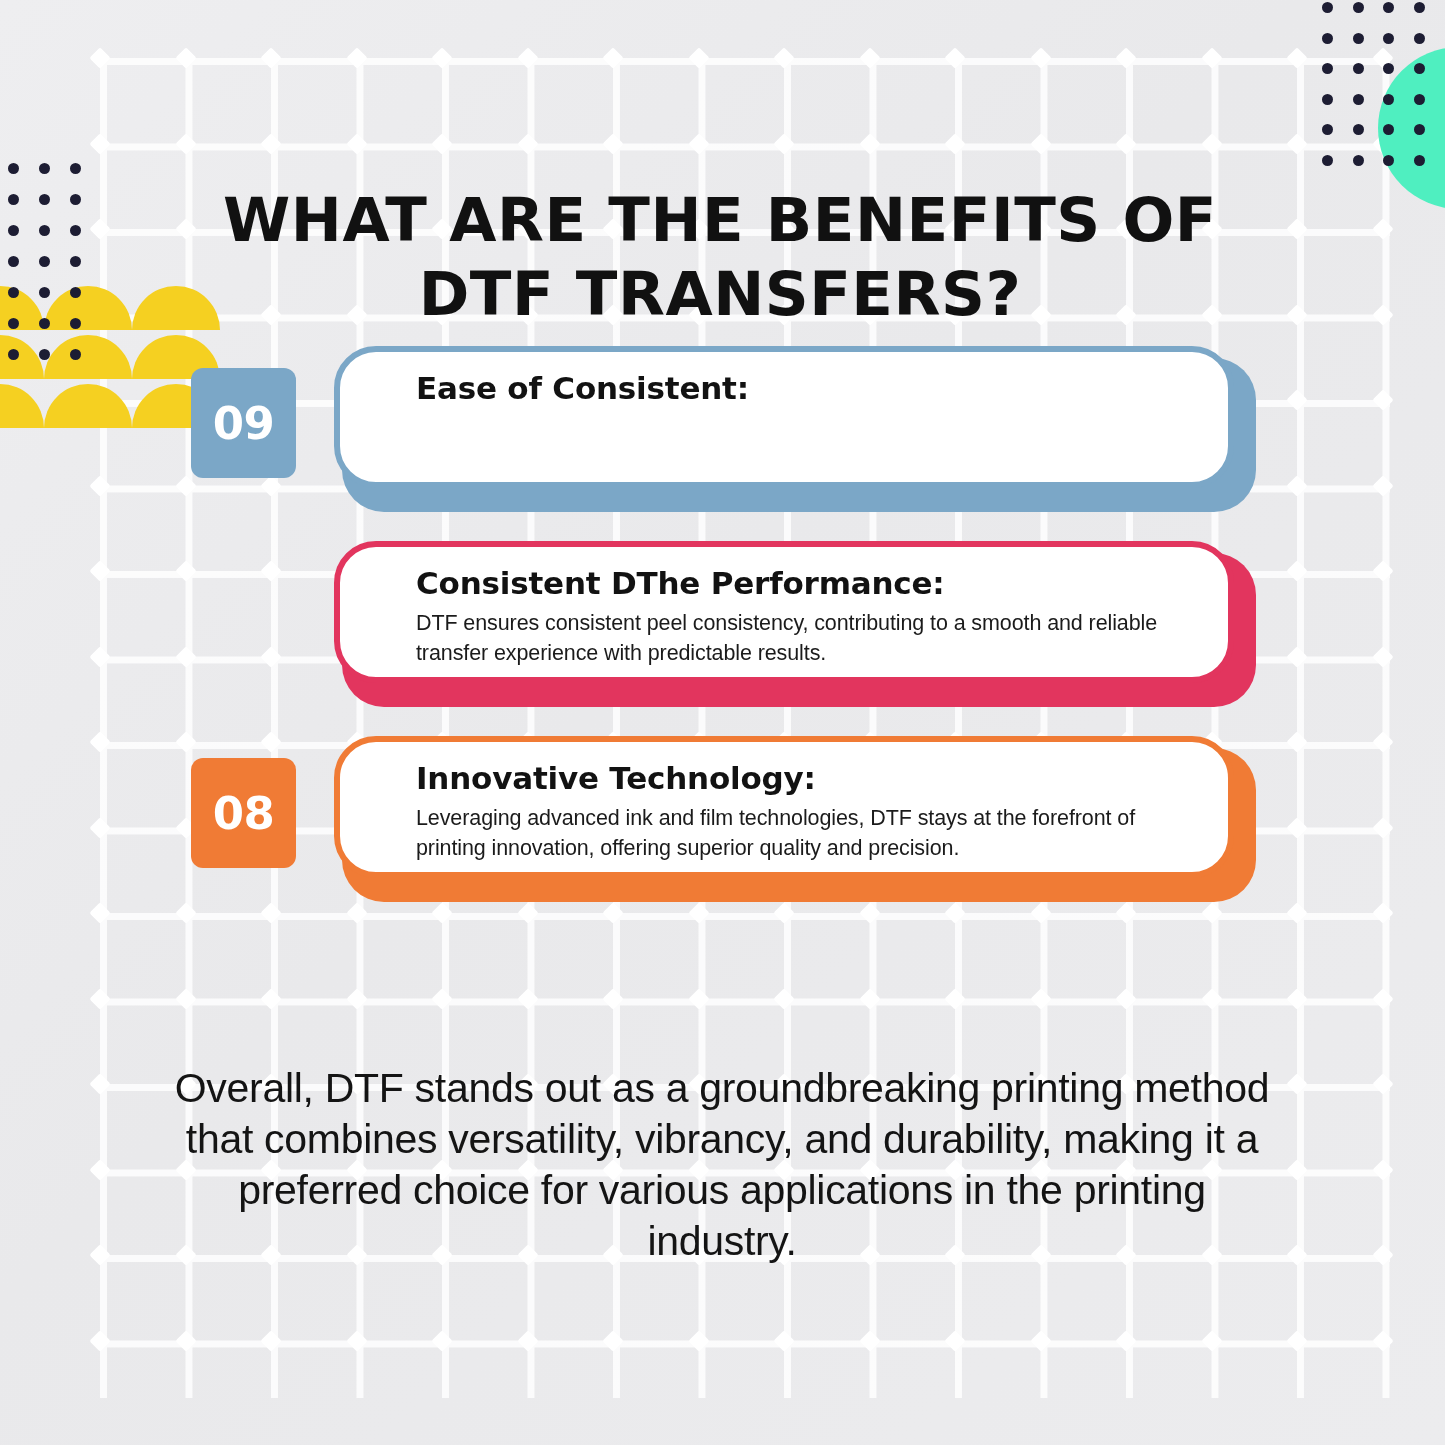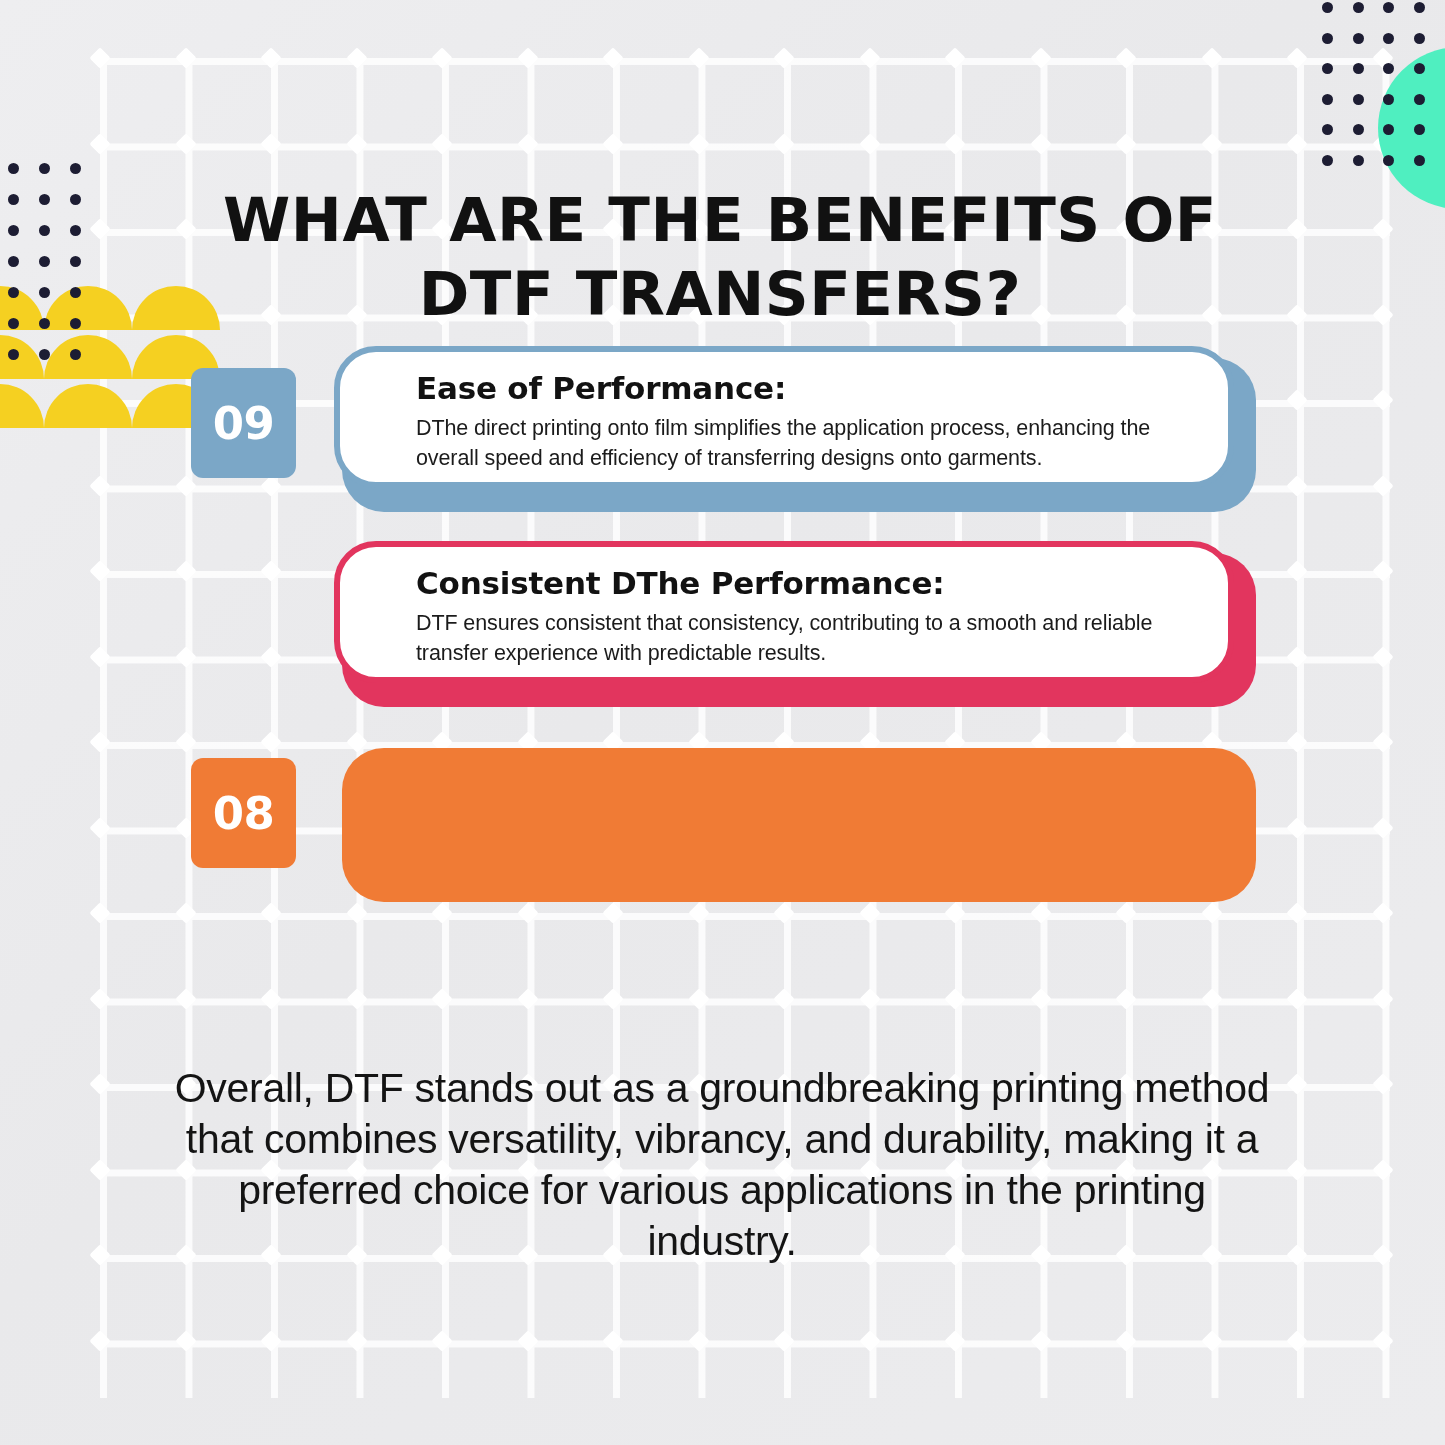--- a/index.html
+++ b/index.html
@@ -551,37 +551,40 @@
   <h1 class="page-title">WHAT ARE THE BENEFITS OF DTF TRANSFERS?</h1>
 
   <div class="cards" id="cards-container">
 
     <div class="card-row">
       <div class="card-shadow" style="background: rgb(123, 167, 199);"></div>
       <div class="badge" style="background: rgb(123, 167, 199);">
         <span>09</span>
       </div>
       <div class="card" style="border-color: rgb(123, 167, 199);">
-        <div class="card-title">Ease of Performance:</div>
-        <div class="card-body">DThe direct printing onto film simplifies the application process, enhancing the overall speed and efficiency of transferring designs onto garments.</div>
+        <div class="card-title">Ease of Consistent:</div>
       </div>
     </div>
 
     <div class="card-row">
       <div class="card-shadow" style="background: rgb(226, 53, 94);"></div>
       <div class="card" style="border-color: rgb(226, 53, 94);">
         <div class="card-title">Consistent DThe Performance:</div>
-        <div class="card-body">DTF ensures consistent that consistency, contributing to a smooth and reliable transfer experience with predictable results.</div>
+        <div class="card-body">DTF ensures consistent peel consistency, contributing to a smooth and reliable transfer experience with predictable results.</div>
       </div>
     </div>
 
     <div class="card-row">
       <div class="card-shadow" style="background: rgb(240, 123, 53);"></div>
       <div class="badge" style="background: rgb(240, 123, 53);">
         <span>08</span>
       </div>
+      <div class="card" style="border-color: rgb(240, 123, 53);">
+        <div class="card-title">Innovative Technology:</div>
+        <div class="card-body">Leveraging advanced ink and film technologies, DTF stays at the forefront of printing innovation, offering superior quality and precision.</div>
+      </div>
     </div>
 
   </div>
 
   <p class="summary">Overall, DTF stands out as a groundbreaking printing method that combines versatility, vibrancy, and durability, making it a preferred choice for various applications in the printing industry.</p>
 
 </div>
 
 </body></html>

